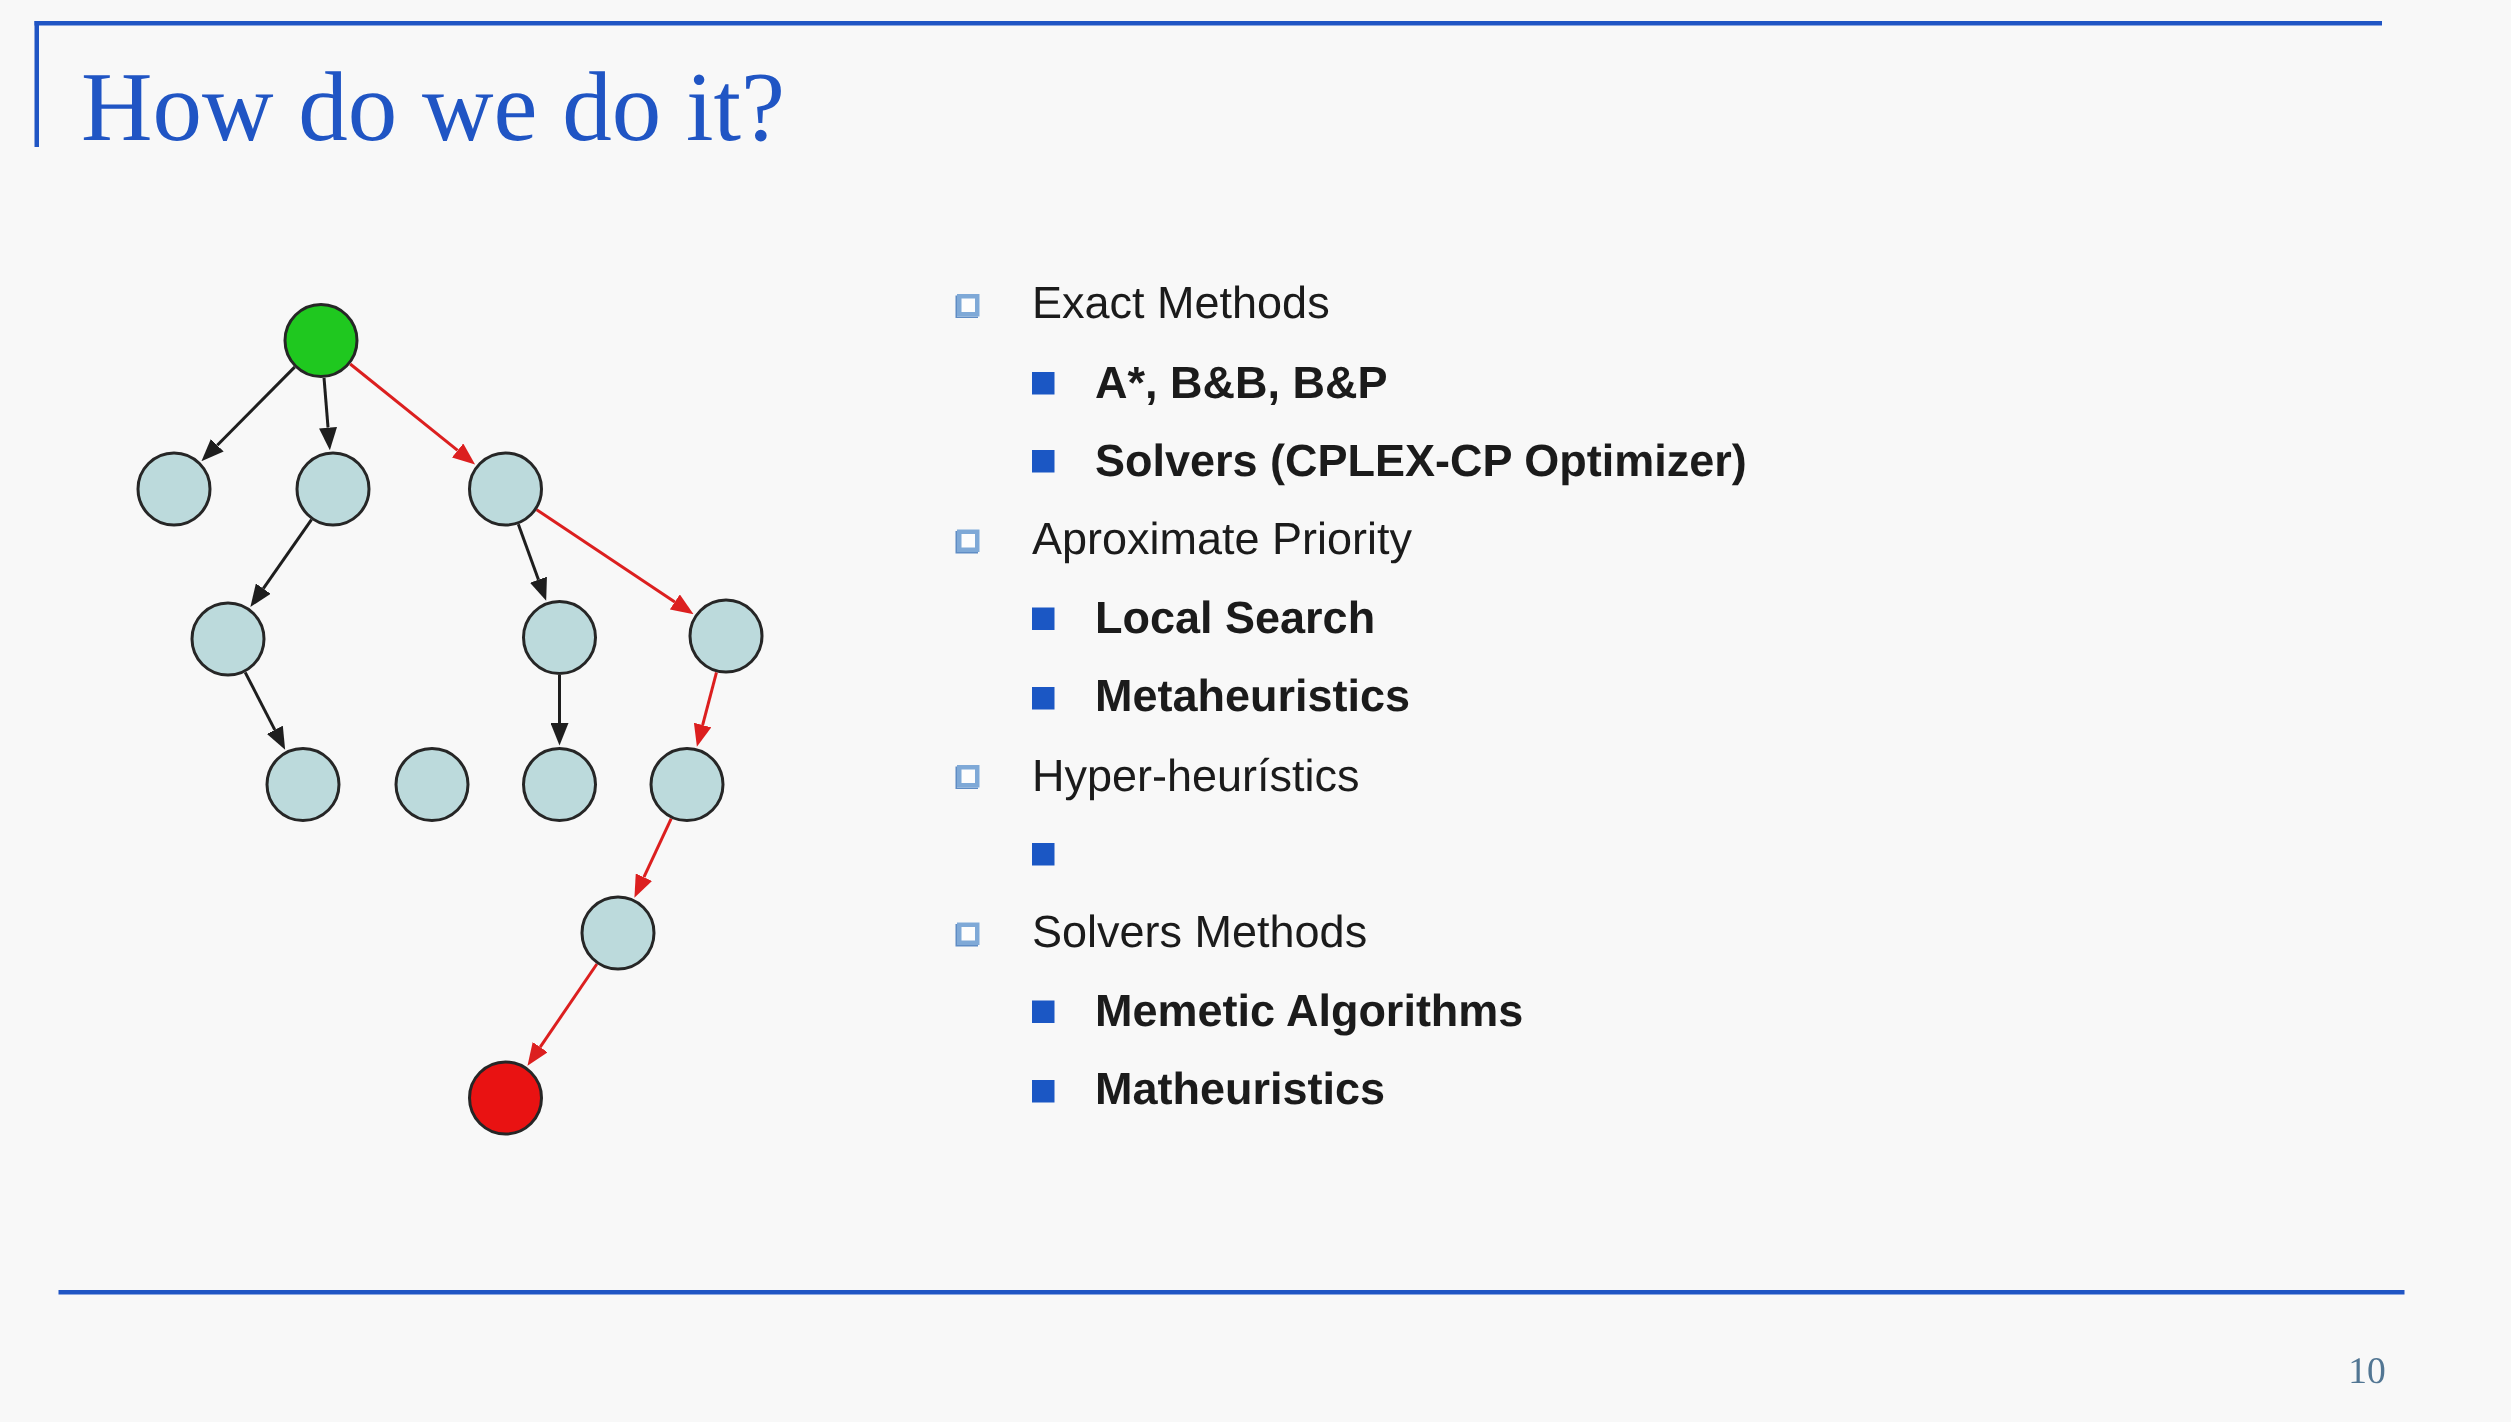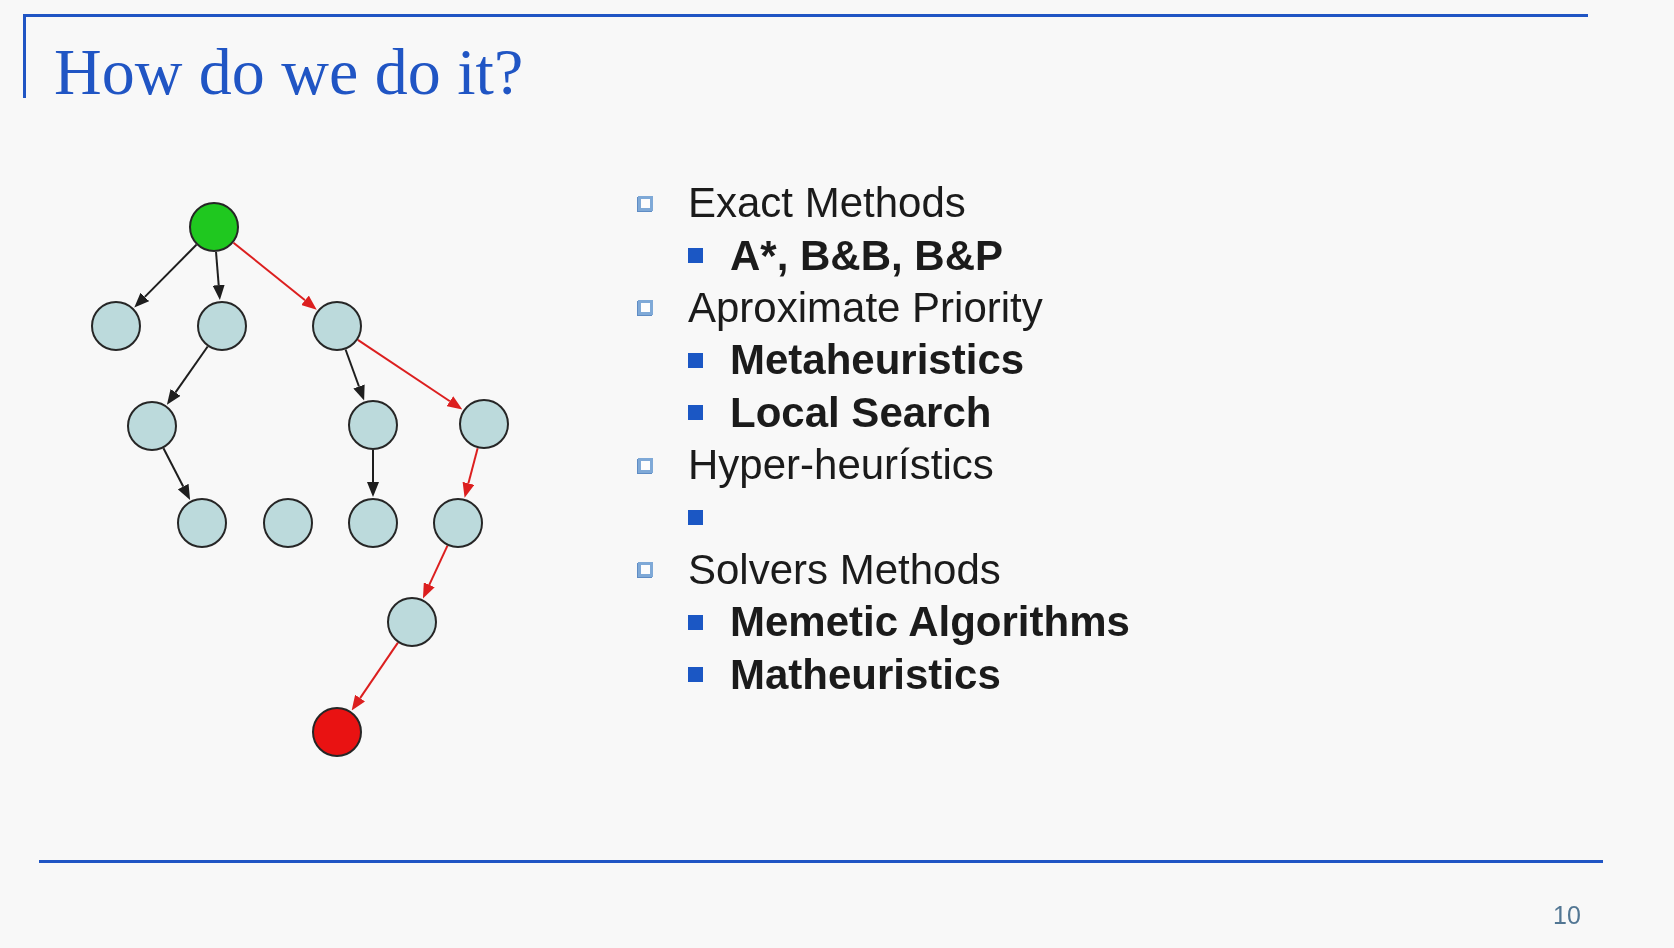--- a/index.html
+++ b/index.html
@@ -53,21 +53,21 @@
     left: 638px;
     top: 177px;
     margin: 0;
     padding: 0;
     list-style: none;
   }
   .bullet-list li {
     display: flex;
     align-items: center;
     height: 52.4px;
-    font-size: 42px;
+    font-size: 30px;
     color: #1b1b1b;
     white-space: nowrap;
   }
   .bullet-list li.lvl2 { padding-left: 50px; font-weight: bold; }
   .sq {
     flex: 0 0 auto;
     width: 15px;
     height: 15px;
     box-sizing: border-box;
   }
@@ -87,21 +87,22 @@
     top: 860px;
     width: 1564px;
     height: 3px;
     background: #2055c4;
   }
   .page-number {
     position: absolute;
     left: 1553px;
     top: 901px;
     width: 50px;
-    font-family: Liberation Sans, sans-serif;
+    text-align: center;
+    font-family: Liberation Serif, serif;
     font-size: 25px;
     color: #527693;
   }
 </style>
 </head>
 <body>
 
 <div class="slide">
   <div class="top-rule"></div>
   <div class="left-rule"></div>
@@ -144,31 +145,35 @@
 
   <ul id="bullet-list" class="bullet-list">
       <li class="lvl1">
         <span class="sq"></span>
         <span>Exact Methods</span>
       </li>
       <li class="lvl2">
         <span class="sq"></span>
         <span>A*, B&amp;B, B&amp;P</span>
       </li>
+      <li class="lvl2">
+        <span class="sq"></span>
+        <span>Solvers (CPLEX-CP Optimizer)</span>
+      </li>
       <li class="lvl1">
         <span class="sq"></span>
         <span>Aproximate Priority</span>
       </li>
       <li class="lvl2">
         <span class="sq"></span>
-        <span>Metaheuristics</span>
+        <span>Local Search</span>
       </li>
       <li class="lvl2">
         <span class="sq"></span>
-        <span>Local Search</span>
+        <span>Metaheuristics</span>
       </li>
       <li class="lvl1">
         <span class="sq"></span>
         <span>Hyper-heurístics</span>
       </li>
       <li class="lvl2">
         <span class="sq"></span>
       </li>
       <li class="lvl1">
         <span class="sq"></span>

